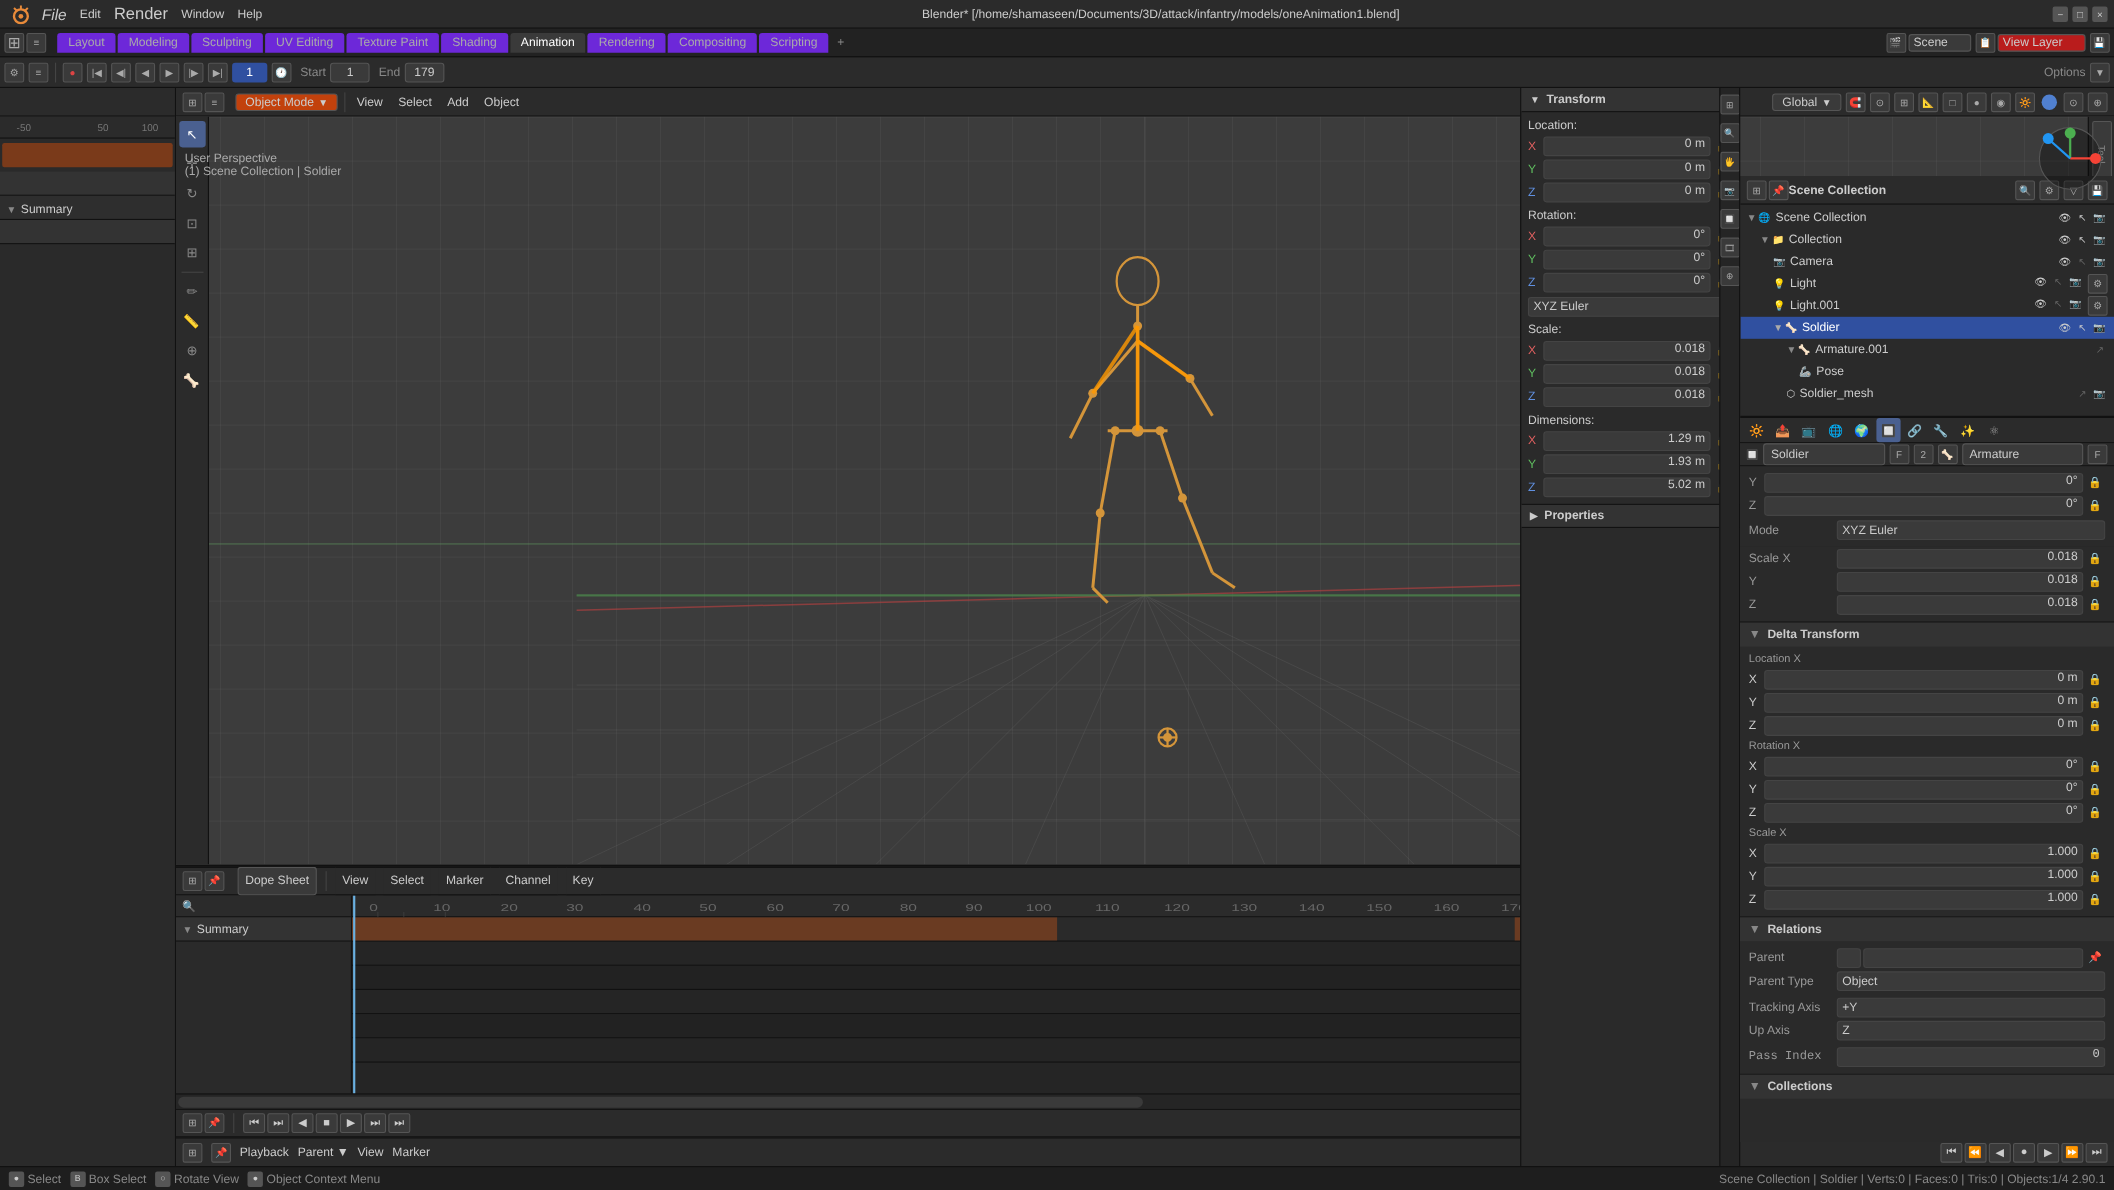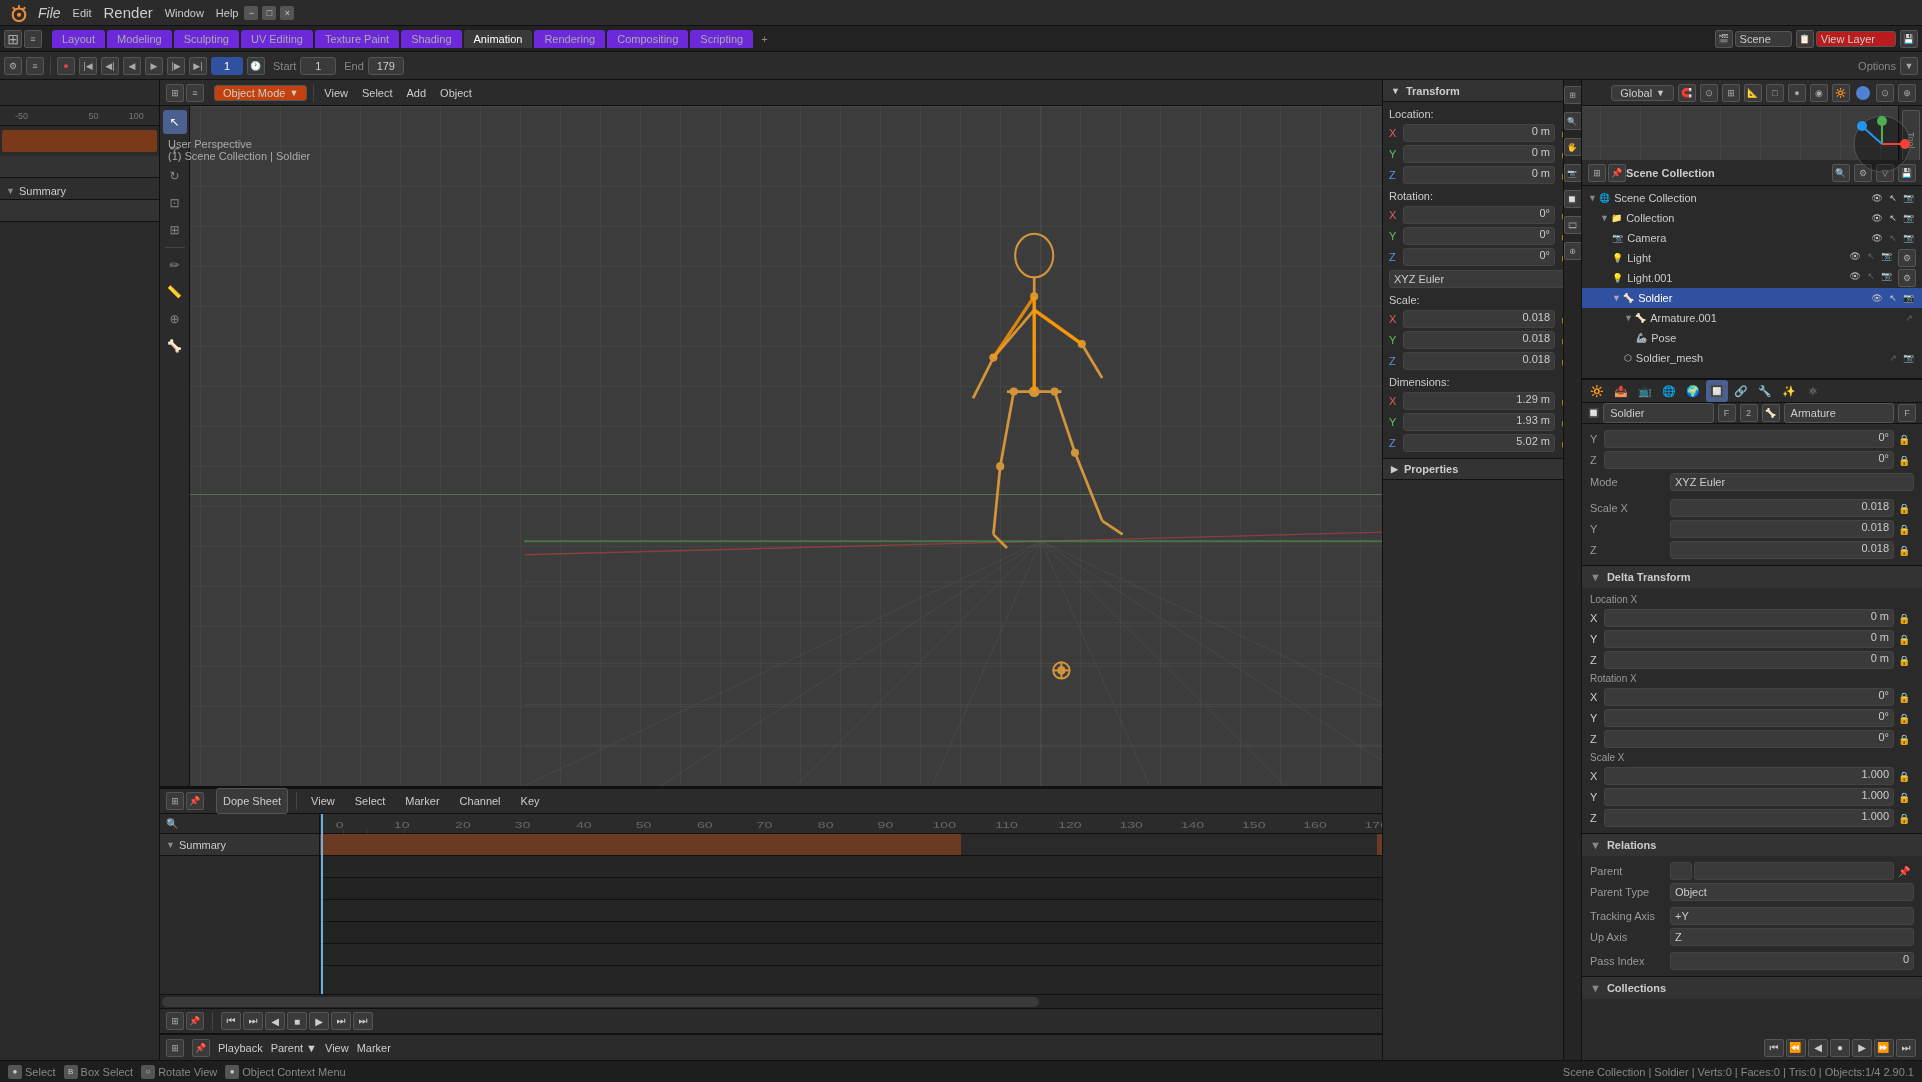--- a/index.html
+++ b/index.html
@@ -516,20 +516,21 @@
       <line x1="50" y1="25" x2="50" y2="5" stroke="#e88a3a" stroke-width="10"></line>
       <line x1="30" y1="32" x2="15" y2="18" stroke="#e88a3a" stroke-width="10"></line>
       <line x1="70" y1="32" x2="85" y2="18" stroke="#e88a3a" stroke-width="10"></line>
     </svg>
   </div>
   <div style="padding:0 6px;color:#ccc;font-size:14px;cursor:pointer;font-style:italic;">File</div>
   <div style="padding:0 6px;color:#ccc;font-size:11px;cursor:pointer;">Edit</div>
   <div style="padding:0 6px;color:#ccc;font-size:15px;cursor:pointer;">Render</div>
   <div style="padding:0 6px;color:#ccc;font-size:11px;cursor:pointer;">Window</div>
   <div style="padding:0 6px;color:#ccc;font-size:11px;cursor:pointer;">Help</div>
+  <div class="title">Blender* [/home/shamaseen/Documents/3D/attack/infantry/models/oneAnimation1.blend]</div>
   <div class="window-controls">
     <div class="window-btn">−</div>
     <div class="window-btn">□</div>
     <div class="window-btn">×</div>
   </div>
 </div>
 
 <div class="workspace-tabs">
   <div style="display:flex;align-items:center;gap:2px;margin-right:8px;">
     <div class="lil-btn" style="font-size:14px;">⊞</div>
@@ -1164,21 +1165,21 @@
             <div class="dropdown-field">Object</div>
           </div>
           <div class="prop-row" style="margin-top:4px;">
             <div class="prop-label">Tracking Axis</div>
             <div class="dropdown-field">+Y</div>
           </div>
           <div class="prop-row">
             <div class="prop-label">Up Axis</div>
             <div class="dropdown-field">Z</div>
           </div>
-          <div class="prop-row" style="margin-top:4px;">
+          <div class="prop-row" style="margin-top:4px;font-family:Liberation Mono, monospace;">
             <div class="prop-label">Pass Index</div>
             <div class="prop-input">0</div>
           </div>
         </div>
       </div>
 
       <div class="section">
         <div class="section-header">
           <span class="arrow">▼</span>
           <span>Collections</span>

